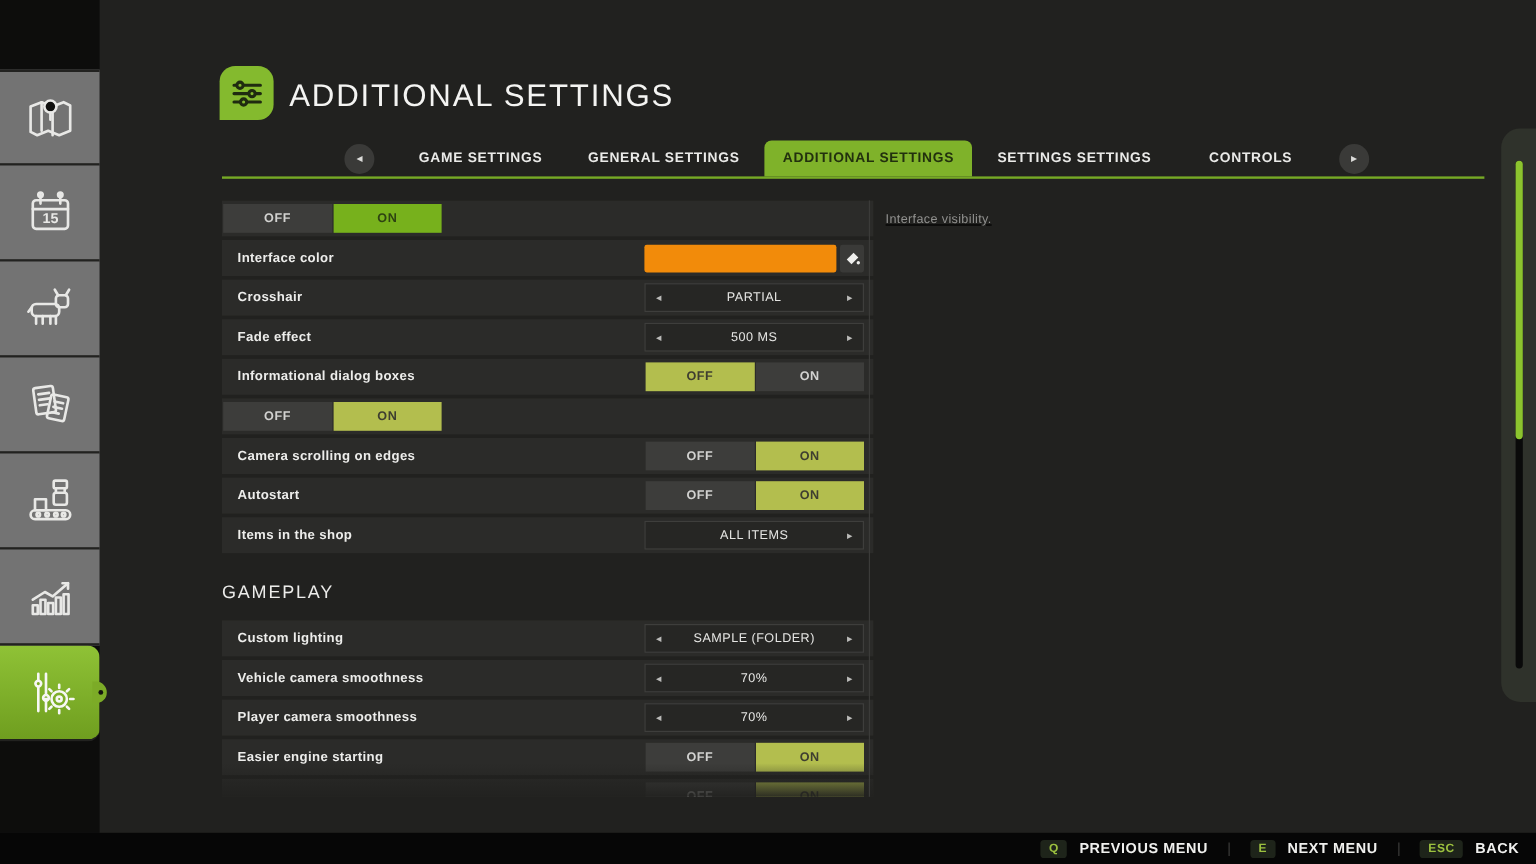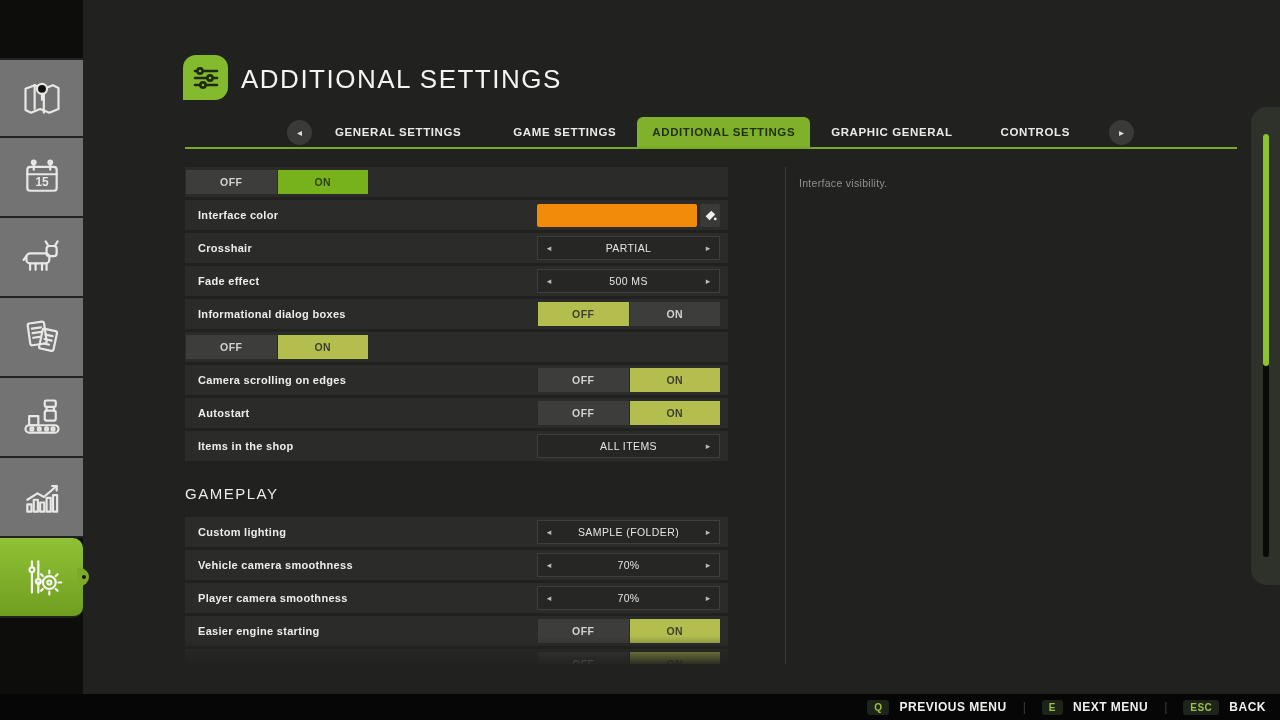--- a/index.html
+++ b/index.html
@@ -65,22 +65,22 @@
   .stepper .arrow { width:22px; text-align:center; color:#bbbbb9; font-size:9px; }
   .stepper .arrow.hidden-arrow { visibility:hidden; }
   .stepper-value { flex:1; text-align:center; font-size:10.5px; font-weight:normal; color:#e5e5e3;
     letter-spacing:0.4px; }
 
   .color-bar { width:160px; height:23px; border-radius:2px; }
   .color-picker-btn { width:20px; height:23px; margin-left:3px; background:#3a3a38; border-radius:2px;
     display:flex; align-items:center; justify-content:center; }
 
   
-  .help-panel { position:absolute; left:785px; top:167px; width:482px; height:497px;
-    border-left:1px solid #3b3b39; }
+  .help-panel { position:absolute; left:724px; top:167px; width:482px; height:497px;
+    border-left:1px solid #3b3b39;text-decoration:underline; }
   .help-text { padding:10px 0 0 13px; font-size:10.5px; color:#91918f; letter-spacing:0.3px; }
 
   
   .scroll-pill { position:absolute; left:1251px; top:107px; width:29px; height:478px;
     background:#2f322b; border-radius:16px 0 0 16px; }
   .scroll-track { position:absolute; left:12px; top:27px; width:6px; height:423px;
     background:#0a0a0a; border-radius:3px; }
   .scroll-thumb { position:absolute; left:12px; top:27px; width:6px; height:232px;
     background:#8cc42e; border-radius:3px; z-index:2; }
 
@@ -177,24 +177,24 @@
       <path d="M4 8 H26 M4 15 H26 M4 22 H26"></path>
       <circle cx="9" cy="8" r="2.6" fill="#84ba2e"></circle>
       <circle cx="19" cy="15" r="2.6" fill="#84ba2e"></circle>
       <circle cx="12" cy="22" r="2.6" fill="#84ba2e"></circle>
     </svg>
   </div>
   <div class="page-title">ADDITIONAL SETTINGS</div>
 
   <div class="tabbar">
     <div class="nav-arrow left">◂</div>
+    <div class="tab t0">GAME SETTINGS</div>
     <div class="tab t1">GENERAL SETTINGS</div>
-    <div class="tab t0">GAME SETTINGS</div>
     <div class="tab t2 active">ADDITIONAL SETTINGS</div>
-    <div class="tab t3">GRAPHIC GENERAL</div>
+    <div class="tab t3">SETTINGS SETTINGS</div>
     <div class="tab t4">CONTROLS</div>
     <div class="nav-arrow right">▸</div>
   </div>
   <div class="tab-underline"></div>
 
   <div class="settings-list">
       <div class="row">
         <div class="row-control">
           <div class="toggle-btn">OFF</div>
           <div class="toggle-btn active-bright">ON</div>

